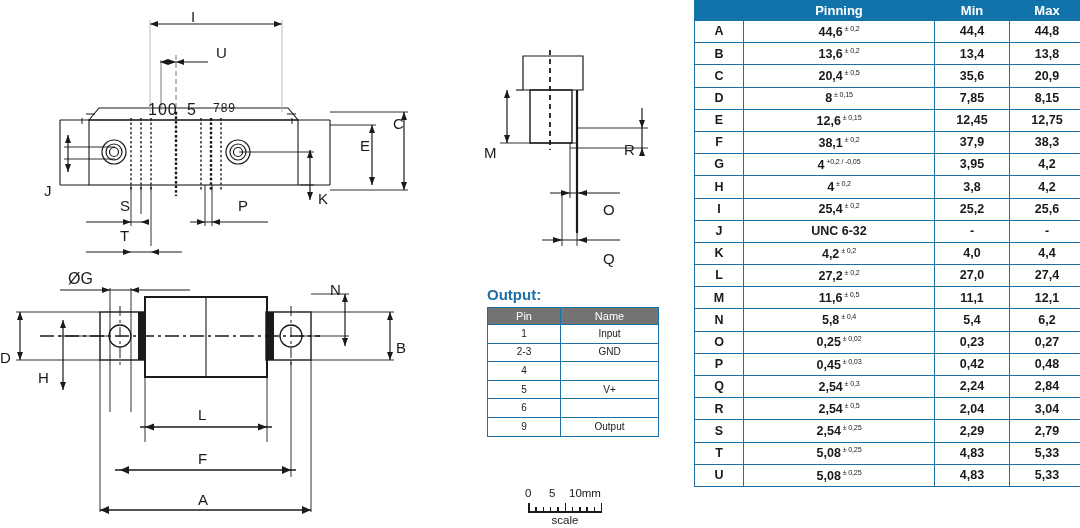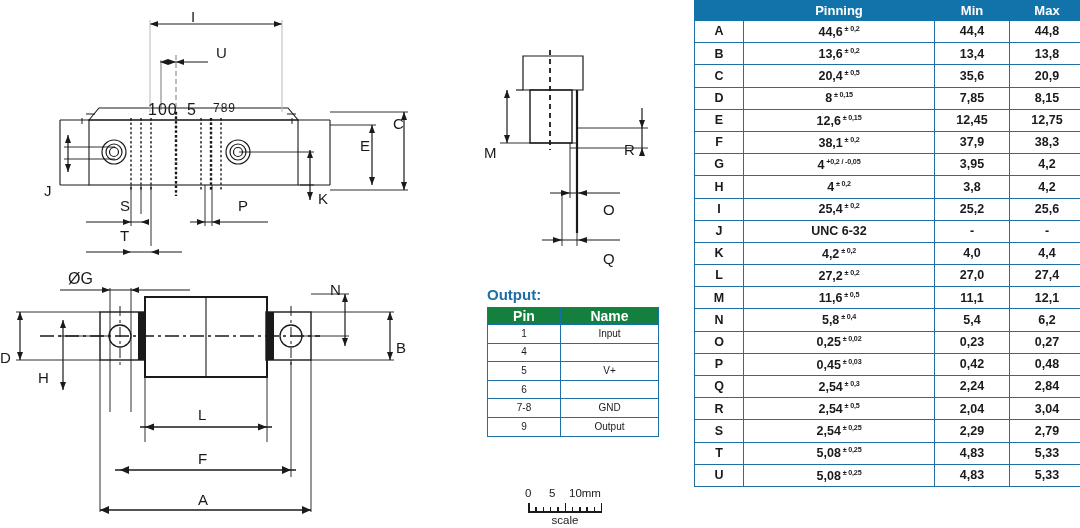--- a/index.html
+++ b/index.html
@@ -25,36 +25,36 @@
     font-size:12.5px;color:#1a1a1a;font-weight:bold;line-height:1;
   }
   #dim-table thead th{
     background:#1273ab;color:#ffffff;font-size:13px;height:19px;
     border-color:#1273ab;
   }
   .c-key{width:48px;}
   .c-nom{width:190px;}
   .c-min{width:74px;}
   .c-max{width:74px;}
-  .tol{font-size:7.2px;vertical-align:super;font-weight:bold;letter-spacing:-0.2px;}
+  .tol{font-size:7.2px;vertical-align:super;font-weight:normal;letter-spacing:-0.2px;}
   .nomwrap{display:inline-block;white-space:nowrap;}
 
   
   .pinning-title{
     position:absolute;left:487px;top:286px;
     font-size:15px;font-weight:bold;color:#1d6fa5;
   }
   #pin-table{position:absolute;left:487px;top:307px;width:169px;}
   #pin-table table{border-collapse:collapse;width:169px;table-layout:fixed;}
   #pin-table th,#pin-table td{
     border:1.3px solid #1d6fa5;height:17.6px;padding:0;
     text-align:center;vertical-align:middle;
     font-size:10px;color:#1a1a1a;line-height:1;
   }
-  #pin-table thead th{background:#15803d;color:#fff;font-weight:bold;font-size:14px;height:16px;border-color:#1273ab;}
+  #pin-table thead th{background:#737373;color:#fff;font-weight:normal;font-size:11px;height:16px;border-color:#1273ab;}
   .pc-pin{width:72px;}
   .pc-name{width:97px;}
 
   
   #scale-block{position:absolute;left:505px;top:487px;width:120px;text-align:center;}
   .scale-nums{position:relative;height:14px;font-size:11.5px;color:#1a1a1a;}
   .scale-nums span{position:absolute;top:0;}
   .scale-ticks{position:relative;width:74px;height:11px;margin:1px auto 0;}
   .scale-ticks .base{position:absolute;left:0;bottom:0;width:74px;height:1.6px;background:#1a1a1a;}
   .scale-ticks i{position:absolute;bottom:0;width:1.5px;background:#1a1a1a;}
@@ -300,34 +300,34 @@
           <th class="pc-pin">Pin</th>
           <th class="pc-name">Name</th>
         </tr>
       </thead>
       <tbody id="pin-body">
           <tr>
             <td class="pc-pin">1</td>
             <td class="pc-name">Input</td>
           </tr>
           <tr>
+            <td class="pc-pin">2-3</td>
+            <td class="pc-name">GND</td>
+          </tr>
+          <tr>
             <td class="pc-pin">4</td>
             <td class="pc-name"></td>
           </tr>
           <tr>
             <td class="pc-pin">5</td>
             <td class="pc-name">V+</td>
           </tr>
           <tr>
             <td class="pc-pin">6</td>
             <td class="pc-name"></td>
-          </tr>
-          <tr>
-            <td class="pc-pin">7-8</td>
-            <td class="pc-name">GND</td>
           </tr>
           <tr>
             <td class="pc-pin">9</td>
             <td class="pc-name">Output</td>
           </tr>
         </tbody>
     </table>
   </div>
 
   <div id="scale-block">

